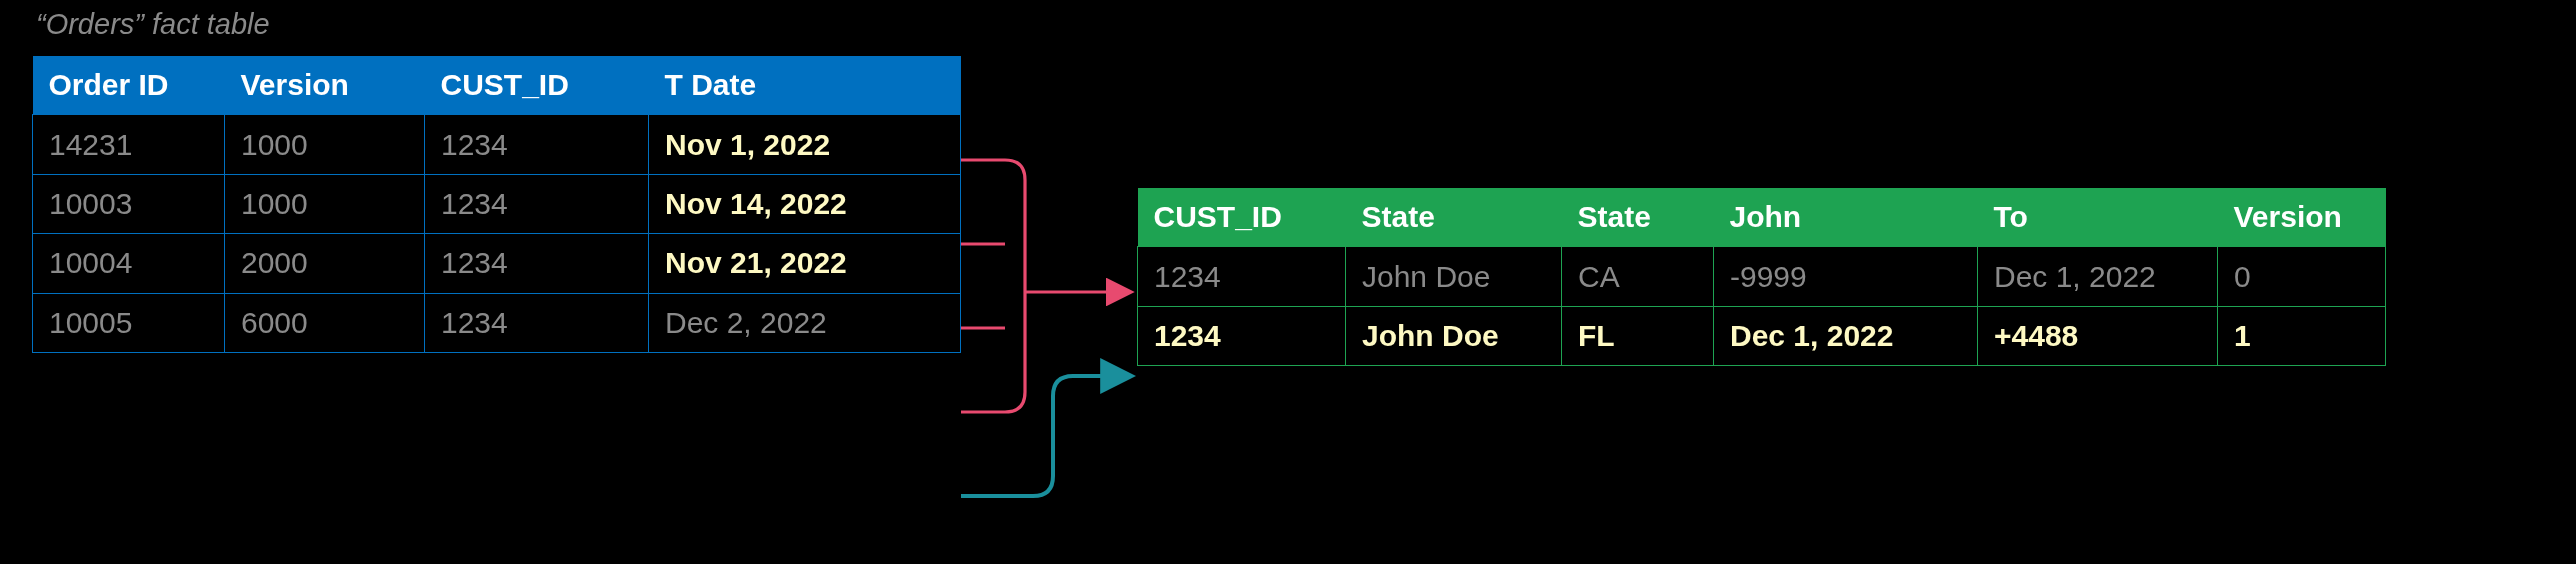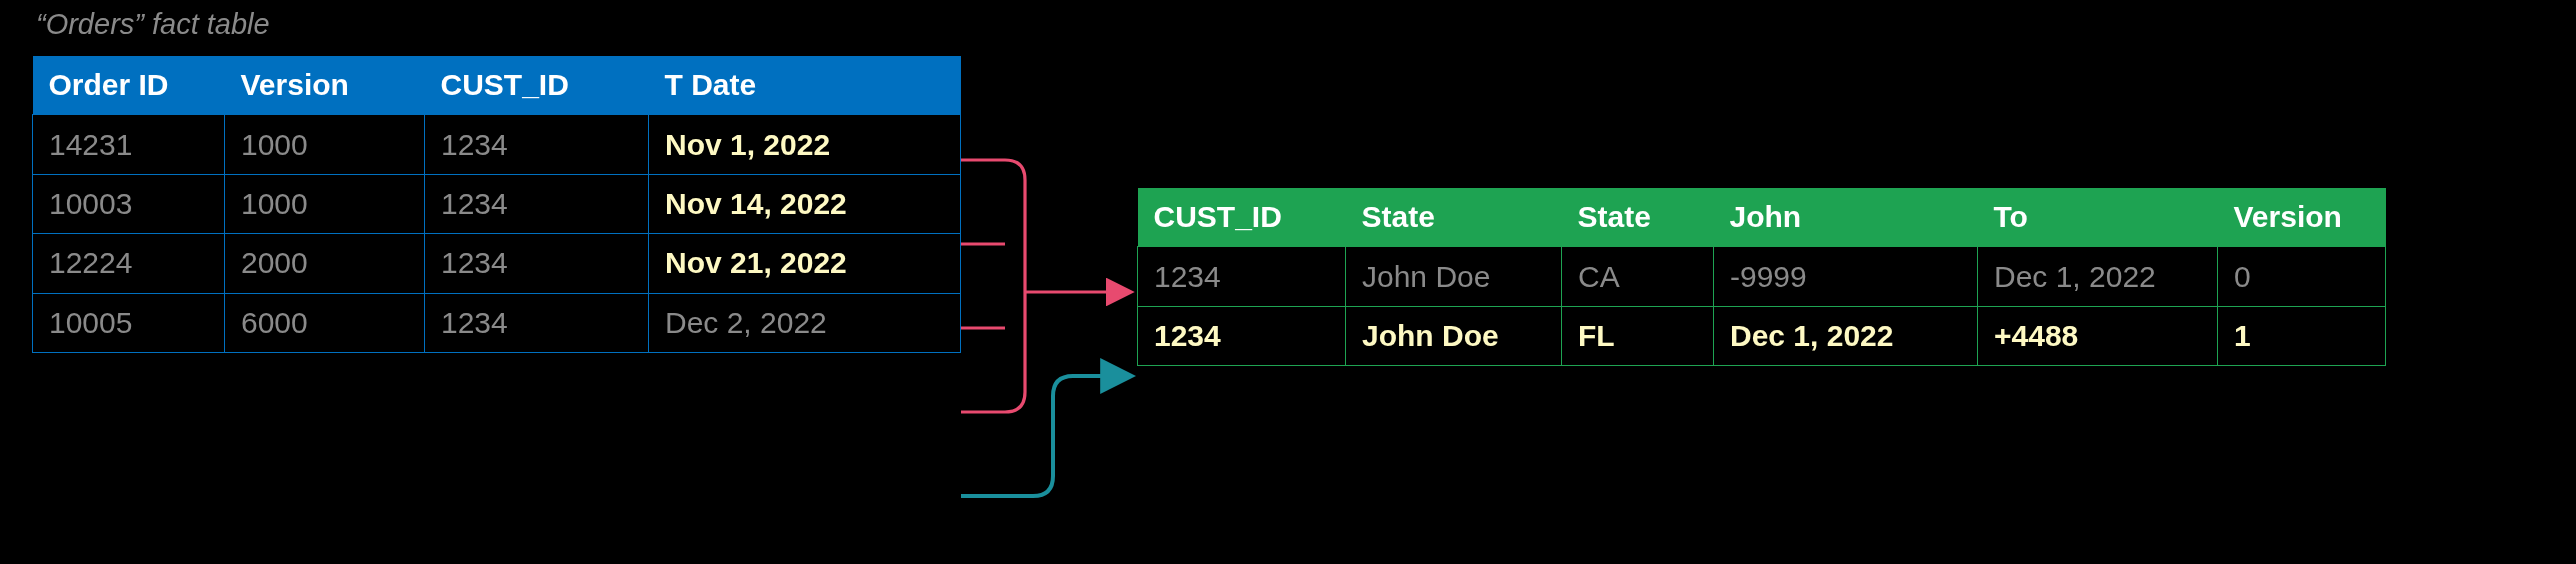--- a/index.html
+++ b/index.html
@@ -100,21 +100,21 @@
         <td>1234</td>
         <td class="bold">Nov 1, 2022</td>
       </tr>
       <tr>
         <td>10003</td>
         <td>1000</td>
         <td>1234</td>
         <td class="bold">Nov 14, 2022</td>
       </tr>
       <tr>
-        <td>12224</td>
+        <td>10004</td>
         <td>2000</td>
         <td>1234</td>
         <td class="bold">Nov 21, 2022</td>
       </tr>
       <tr>
         <td>10005</td>
         <td>6000</td>
         <td>1234</td>
         <td>Dec 2, 2022</td>
       </tr>

